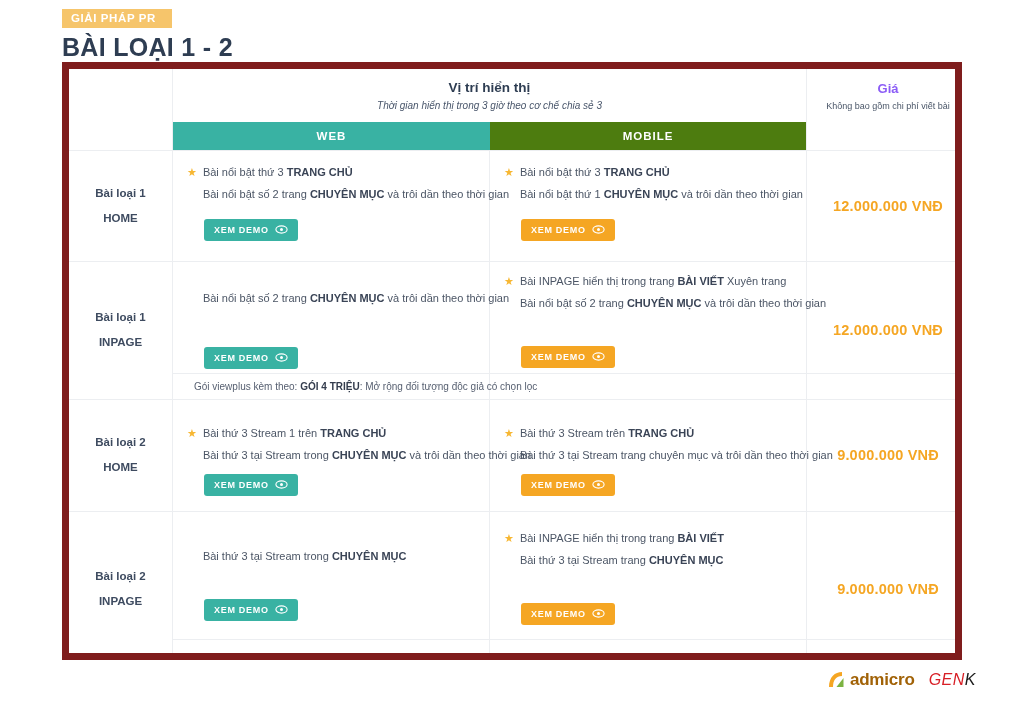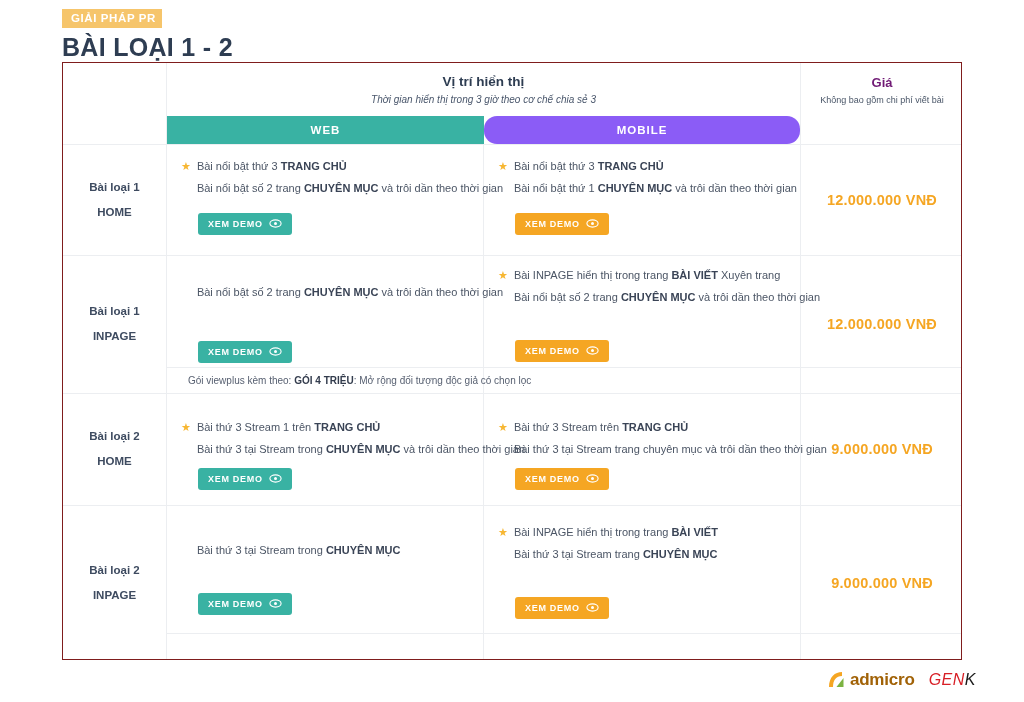--- a/index.html
+++ b/index.html
@@ -13,36 +13,36 @@
 
   
   .hdr { position: absolute; left: 62px; top: 8px; }
   .badge {
     display: inline-block;
     background: #f6c56b;
     color: #ffffff;
     font-size: 11.5px;
     font-weight: 700;
     letter-spacing: .6px;
-    padding: 3px 6px 4px 9px;
+    padding: 3px 16px 4px 9px;
   }
   .title {
     margin-top: 5px;
     color: #2e3d52;
     font-size: 25px;
     font-weight: 800;
     letter-spacing: .3px;
   }
 
   
   .tbl {
     position: absolute;
     left: 62px; top: 62px;
     width: 900px; height: 598px;
-    border: 1px solid #7f1d1d;
+    border: 7px solid #7f1d1d;
     background: #fff;
   }
   .tbl .vline {
     position: absolute; top: 0; bottom: 0; width: 1px; background: #eceef1;
   }
   .tbl .hline {
     position: absolute; left: 0; right: 0; height: 1px; background: #eceef1;
   }
 
   
@@ -55,31 +55,31 @@
     position: absolute; left: 104px; top: 0; width: 633px; height: 53px;
     display: flex; flex-direction: column; align-items: center; justify-content: center;
   }
   .head-title { color:#2e3d52; font-size: 13.5px; font-weight: 700; }
   .head-sub { color:#49566b; font-size: 10px; font-style: italic; margin-top: 5px; }
 
   .price-head {
     position: absolute; left: 738px; top: 0; width: 162px; height: 53px;
     display:flex; flex-direction:column; align-items:center; justify-content:center;
   }
-  .price-head .t { color:#701a75; font-size: 13px; font-weight: 700; }
+  .price-head .t { color:#8b5cf6; font-size: 13px; font-weight: 700; }
   .price-head .s { color:#4a5668; font-size: 9px; margin-top: 5px; }
 
   .tabbar { position: absolute; left: 104px; top: 53px; width: 633px; height: 28px; display: flex; }
   .tab {
     flex: 1 1 0;
     display:flex; align-items:center; justify-content:center;
     color:#ffffff; font-size: 11.5px; font-weight: 700; letter-spacing: 1px;
   }
   .tab-web { background:#39b2a3; flex-basis: 317px; flex-grow: 0; width: 317px; }
-  .tab-mobile { background:#8b5cf6; flex-basis: 316px; flex-grow: 0; width: 316px; border-radius: 13px; }
+  .tab-mobile { background:#4d7c0f; flex-basis: 316px; flex-grow: 0; width: 316px; }
 
   
   .cell {
     position: absolute;
     padding: 0;
   }
   .lbl {
     display:flex; flex-direction:column; align-items:center; justify-content:center;
     color:#3e4b60; font-size: 11.5px; font-weight: 700; line-height: 2.15;
     width: 103px;

